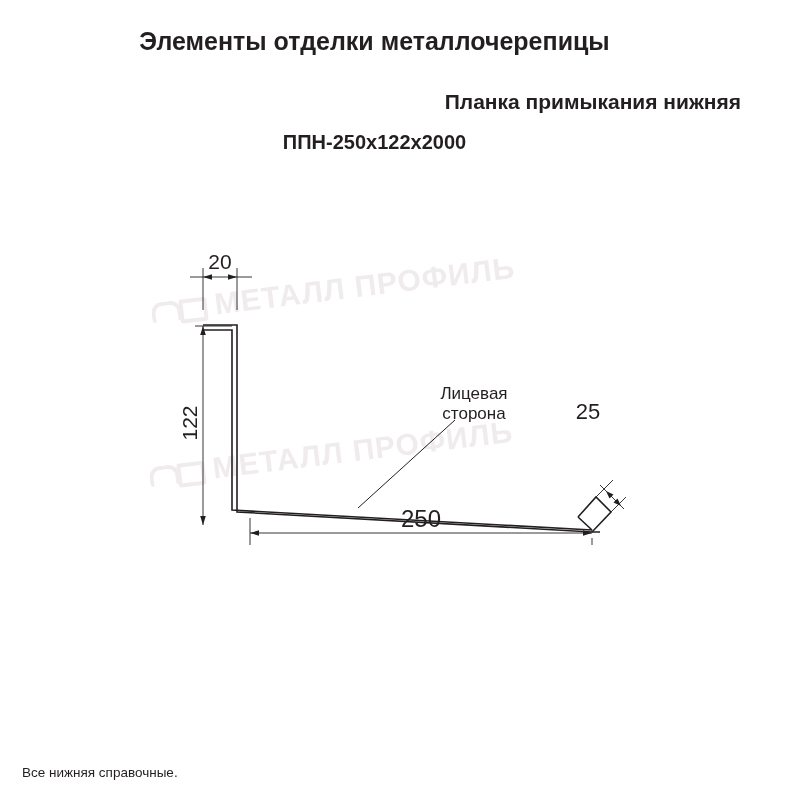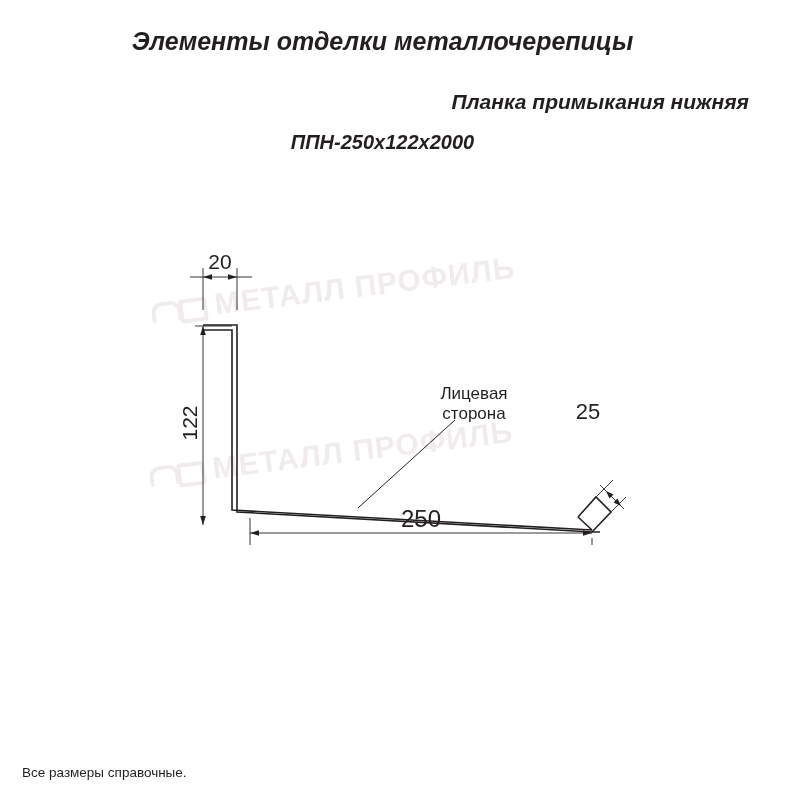--- a/index.html
+++ b/index.html
@@ -15,24 +15,23 @@
     font-family: "Liberation Sans", sans-serif;
     color: #231f20;
   }
   .page {
     position: absolute;
     inset: 0;
   }
   .title-block {
     position: absolute;
     top: 24px;
-    left: 16px;
+    left: 8px;
     width: 733px;
     text-align: center;
-    font-style: italic;
   }
   .title-main {
     font-size: 25px;
     font-weight: bold;
     letter-spacing: 0px;
     line-height: 34px;
   }
   .title-sub {
     font-size: 21px;
     font-weight: bold;
@@ -188,16 +187,16 @@
 
       <g stroke="#231f20" stroke-width="1" fill="none">
         <line x1="358" y1="328" x2="455" y2="240"></line>
       </g>
       <text x="474" y="219" text-anchor="middle" font-size="17">Лицевая</text>
       <text x="474" y="239" text-anchor="middle" font-size="17">сторона</text>
     </svg>
   </div>
 
   <div class="footer">
-    <div>Все размеры справочные.</div>
+    <div>Все нижняя справочные.</div>
   </div>
 
 </div>
 
 </body></html>

